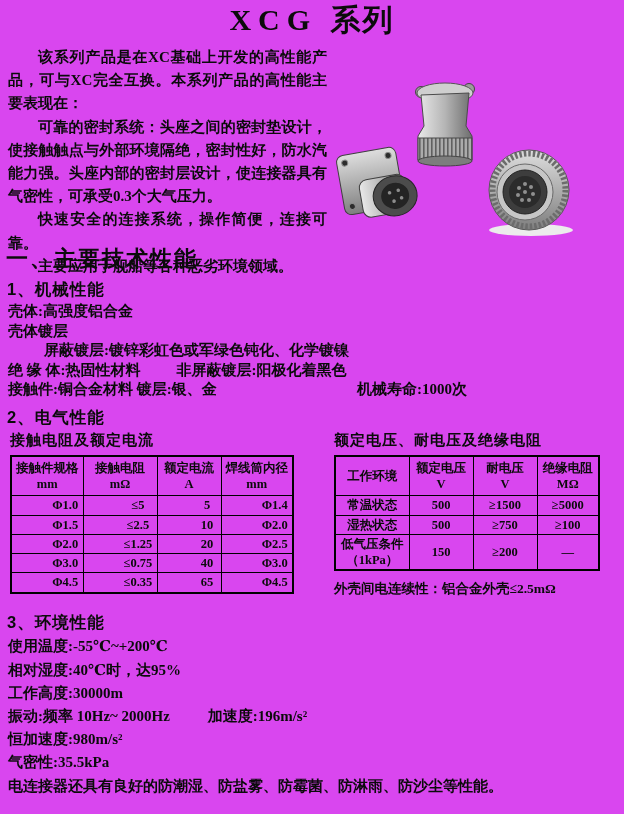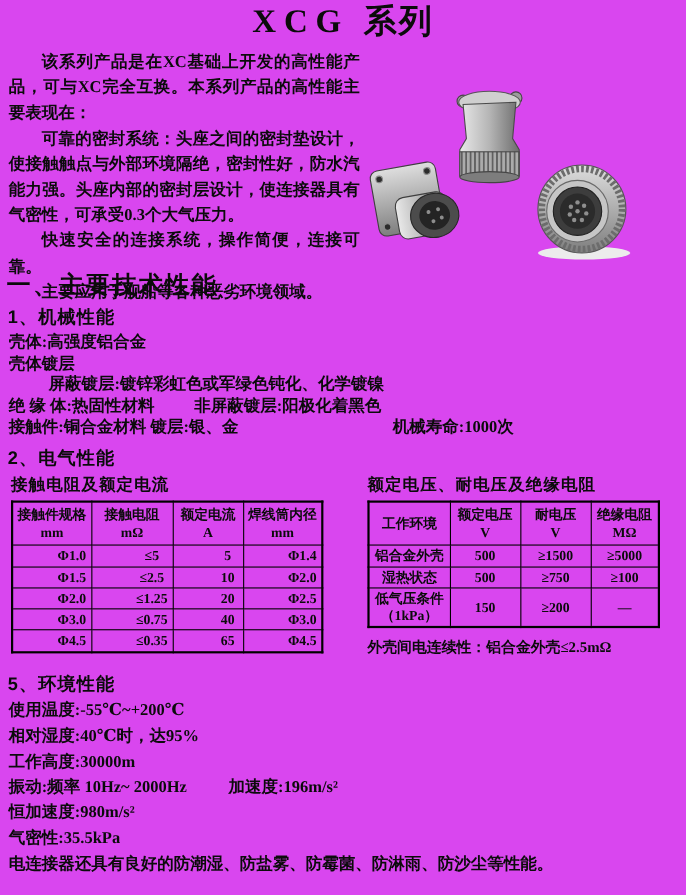--- a/index.html
+++ b/index.html
@@ -214,21 +214,21 @@
         <thead>
           <tr>
             <th><span>工作环境</span></th>
             <th><span>额定电压</span><br><span class="unit">V</span></th>
             <th><span>耐电压</span><br><span class="unit">V</span></th>
             <th><span>绝缘电阻</span><br><span class="unit">MΩ</span></th>
           </tr>
         </thead>
         <tbody>
           <tr>
-            <td>铝合金外壳</td>
+            <td>常温状态</td>
             <td>500</td>
             <td>≥1500</td>
             <td>≥5000</td>
           </tr>
           <tr>
             <td>湿热状态</td>
             <td>500</td>
             <td>≥750</td>
             <td>≥100</td>
           </tr>
@@ -237,21 +237,21 @@
             <td>150</td>
             <td>≥200</td>
             <td>—</td>
           </tr>
         </tbody>
       </table>
       <div class="tnote">外壳间电连续性：铝合金外壳≤2.5mΩ</div>
     </div>
   </div>
 
-  <h3 class="sub" style="margin-top:14px;">5、环境性能</h3>
+  <h3 class="sub" style="margin-top:14px;">3、环境性能</h3>
   <div class="env">
     <div class="line">使用温度:-55℃~+200℃</div>
     <div class="line">相对湿度:40℃时，达95%</div>
     <div class="line">工作高度:30000m</div>
     <div class="line vib">
       <span>振动:频率 10Hz~ 2000Hz</span>
       <span>加速度:196m/s²</span>
     </div>
     <div class="line">恒加速度:980m/s²</div>
     <div class="line">气密性:35.5kPa</div>

